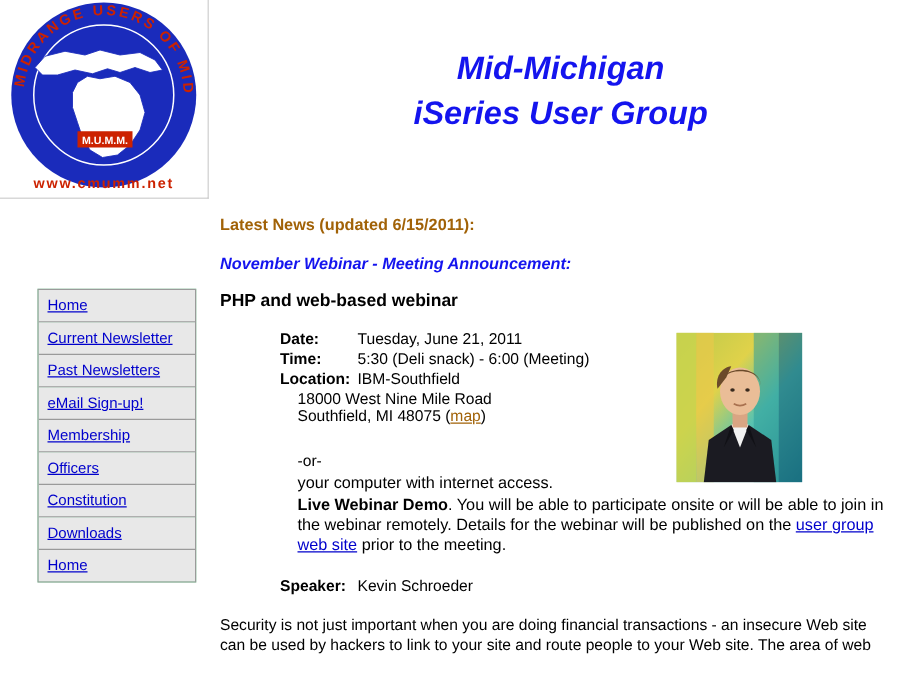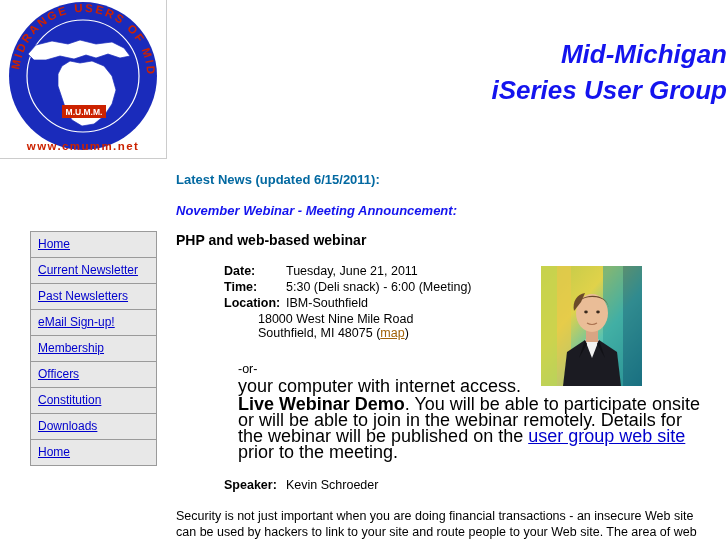--- a/index.html
+++ b/index.html
@@ -29,21 +29,21 @@
     overflow: hidden;
   }
   .logo-svg { display: block; }
 
   
   .header-title {
     position: absolute;
     left: 170px;
     top: 36px;
     width: 557px;
-    text-align: right;
+    text-align: center;
     color: #1414ee;
     font-size: 26px;
     font-weight: bold;
     font-style: italic;
     line-height: 36px;
     font-family: "Liberation Sans", sans-serif;
   }
   .header-title .l2 { display: block; }
 
   
@@ -77,21 +77,21 @@
   
   .content {
     position: absolute;
     left: 176px;
     top: 172px;
     width: 540px;
     font-size: 12.5px;
     color: #000000;
   }
   .latest-news {
-    color: #0369a1;
+    color: #a16207;
     font-weight: bold;
     font-size: 13px;
     margin: 0 0 16px 0;
   }
   .announce {
     color: #1414ee;
     font-weight: bold;
     font-style: italic;
     font-size: 13px;
     margin: 0 0 14px 0;
@@ -114,21 +114,21 @@
   }
   .detail-label {
     width: 62px;
     font-weight: bold;
     flex: none;
     text-align: left;
     margin-left: 48px;
   }
   .detail-value { flex: 1; }
   .detail-sub {
-    margin-left: 82px;
+    margin-left: 62px;
     font-size: 12.5px;
   }
   .maplink {
     color: #a16207;
     text-decoration: underline;
     cursor: pointer;
   }
 
   
   .photo {
@@ -142,21 +142,21 @@
   }
 
   
   .or-line {
     margin: 22px 0 0 62px;
     font-size: 12.5px;
   }
   .webinar-para {
     margin: 2px 0 0 62px;
     width: 470px;
-    font-size: 18px;
+    font-size: 13px;
     line-height: 16px;
   }
   .webinar-para b { font-weight: bold; }
   .webinar-para a,
   .inline-link {
     color: #0000cc;
     text-decoration: underline;
     cursor: pointer;
   }
   .speaker-row {

